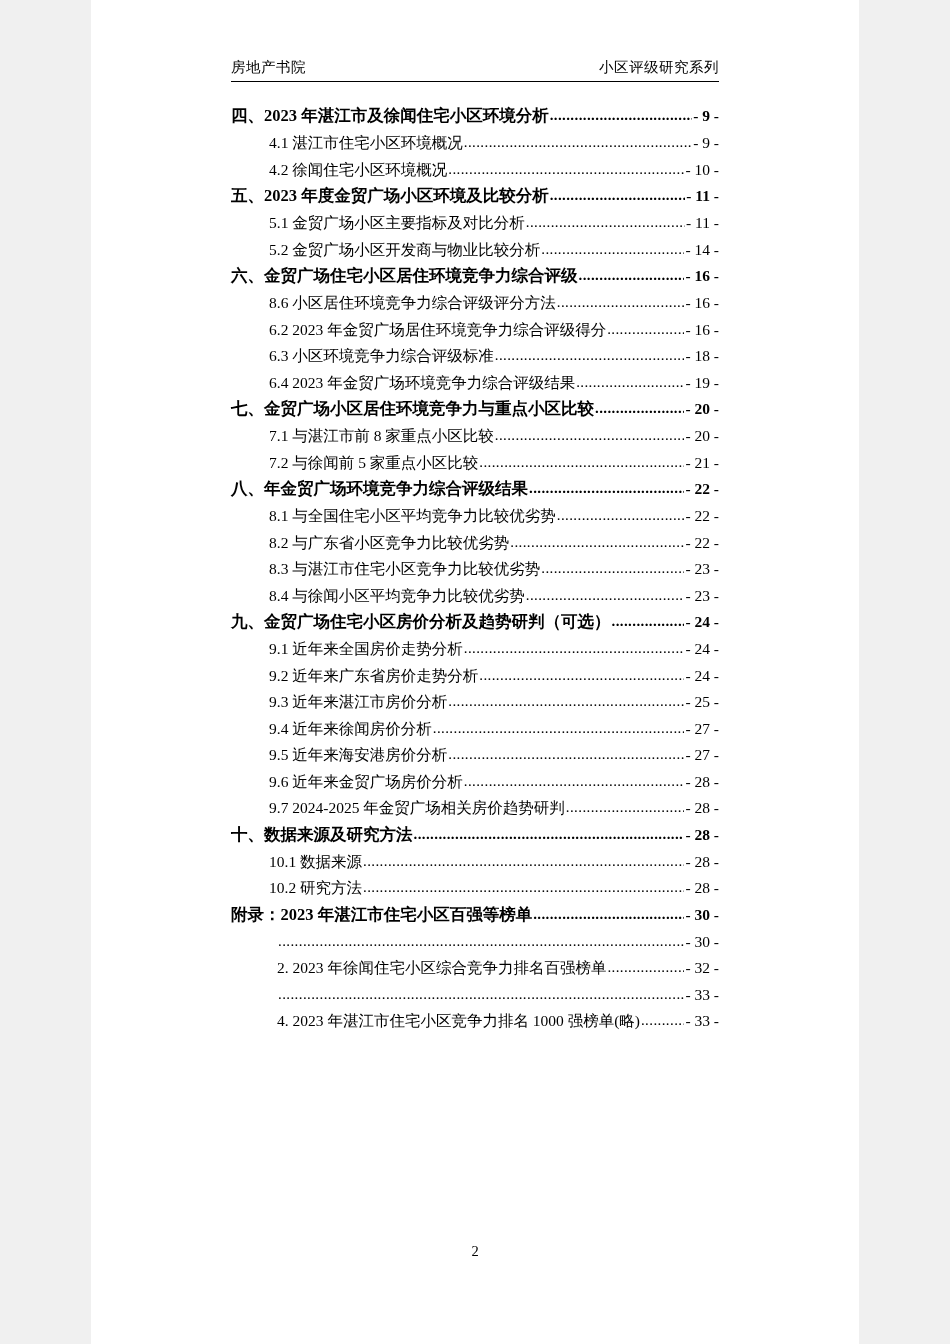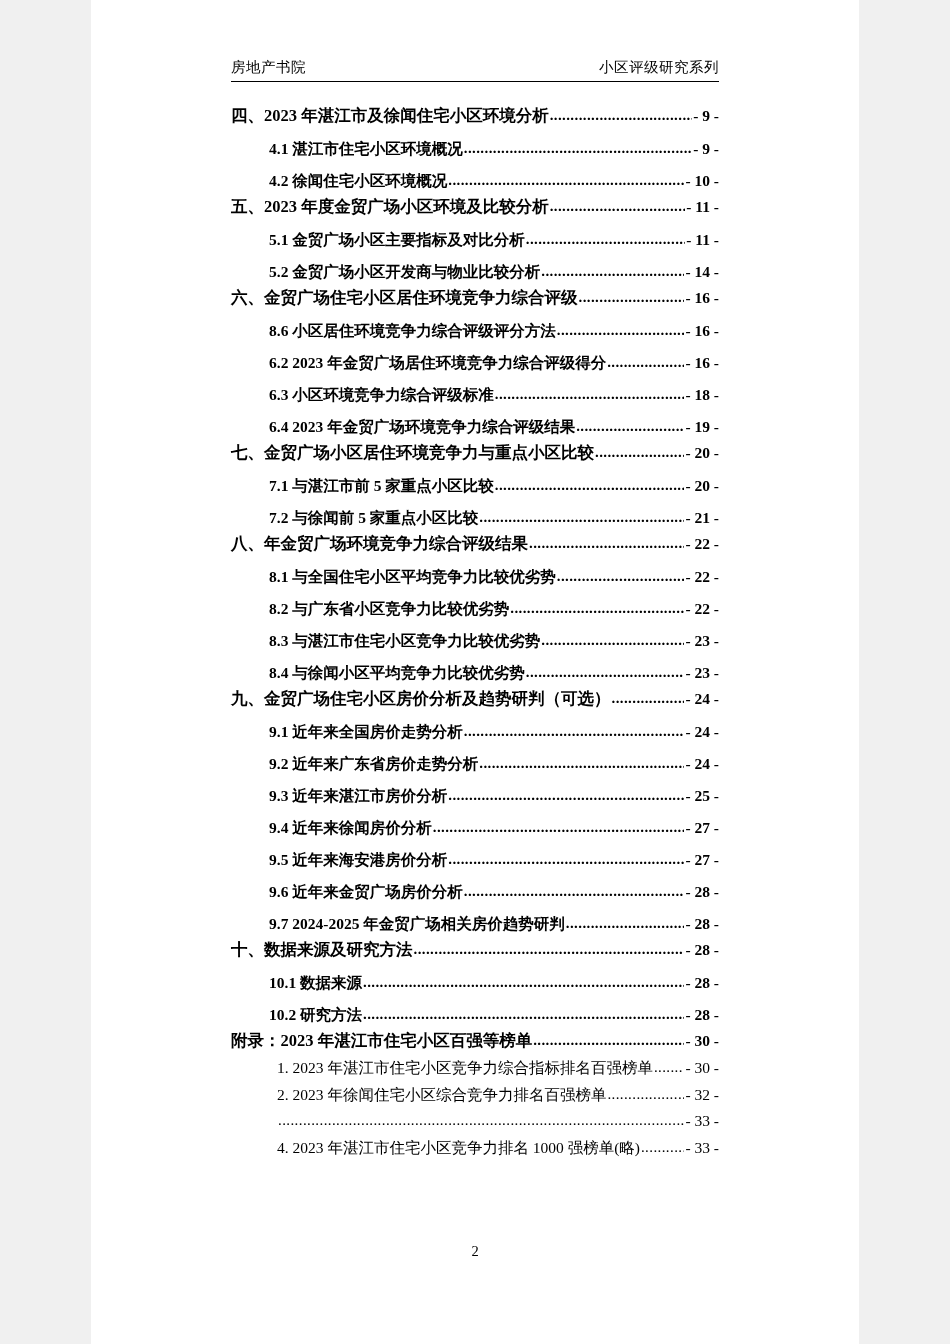--- a/index.html
+++ b/index.html
@@ -69,24 +69,23 @@
     font-size: 15.5px;
   }
   .lvl1 {
     font-weight: bold;
     font-size: 16.5px;
     margin-left: 0;
     justify-content: flex-end;
   }
   .lvl1 .page-num { font-weight: bold; }
   .lvl2 {
-    font-weight: bold;
+    font-weight: normal;
     margin-left: 38px;
     font-size: 15.5px;
-    margin-top: 16px;
   }
   .lvl2-app {
     font-weight: normal;
     margin-left: 46px;
     font-size: 15.5px;
   }
   .footer-num {
     position: absolute;
     bottom: 84px;
     left: 0;
@@ -162,21 +161,21 @@
           <span class="label">6.4 2023 年金贸广场环境竞争力综合评级结果</span>
           <span class="dots">...............................................................................................................................................................</span>
           <span class="page-num">- 19 -</span>
         </div>
         <div class="toc-row lvl1">
           <span class="label">七、金贸广场小区居住环境竞争力与重点小区比较</span>
           <span class="dots">...............................................................................................................................................................</span>
           <span class="page-num">- 20 -</span>
         </div>
         <div class="toc-row lvl2">
-          <span class="label">7.1 与湛江市前 5 家重点小区比较</span>
+          <span class="label">7.1 与湛江市前 8 家重点小区比较</span>
           <span class="dots">...............................................................................................................................................................</span>
           <span class="page-num">- 20 -</span>
         </div>
         <div class="toc-row lvl2">
           <span class="label">7.2 与徐闻前 5 家重点小区比较</span>
           <span class="dots">...............................................................................................................................................................</span>
           <span class="page-num">- 21 -</span>
         </div>
         <div class="toc-row lvl1">
           <span class="label">八、年金贸广场环境竞争力综合评级结果</span>
@@ -257,21 +256,20 @@
           <span class="label">10.2 研究方法</span>
           <span class="dots">...............................................................................................................................................................</span>
           <span class="page-num">- 28 -</span>
         </div>
         <div class="toc-row lvl1">
           <span class="label">附录：2023 年湛江市住宅小区百强等榜单</span>
           <span class="dots">...............................................................................................................................................................</span>
           <span class="page-num">- 30 -</span>
         </div>
         <div class="toc-row lvl2-app">
-          <span class="label">1. 2023 年湛江市住宅小区竞争力综合指标排名百强榜单</span>
           <span class="dots">...............................................................................................................................................................</span>
           <span class="page-num">- 30 -</span>
         </div>
         <div class="toc-row lvl2-app">
           <span class="label">2. 2023 年徐闻住宅小区综合竞争力排名百强榜单</span>
           <span class="dots">...............................................................................................................................................................</span>
           <span class="page-num">- 32 -</span>
         </div>
         <div class="toc-row lvl2-app">
           <span class="dots">...............................................................................................................................................................</span>

